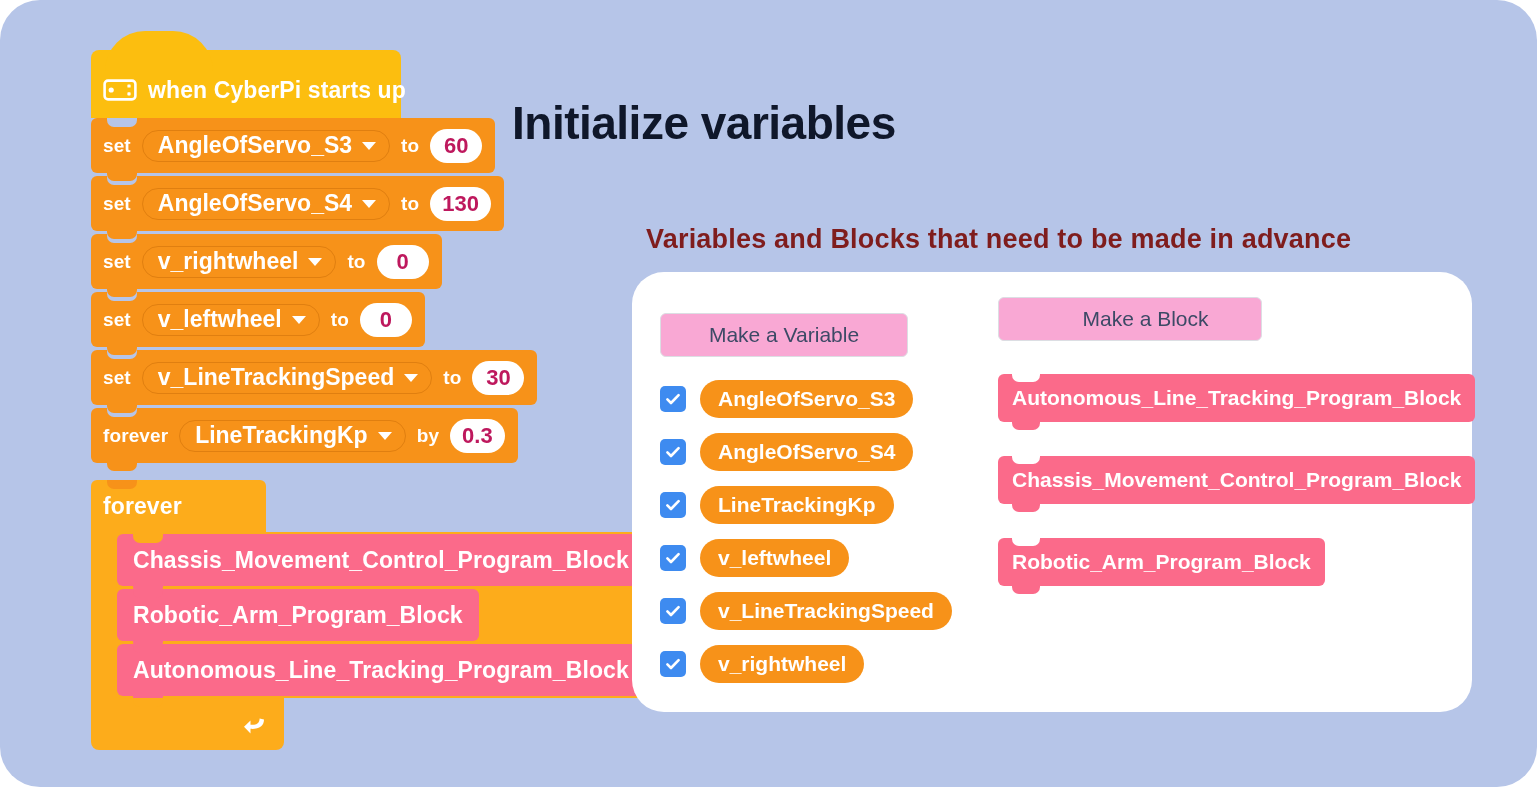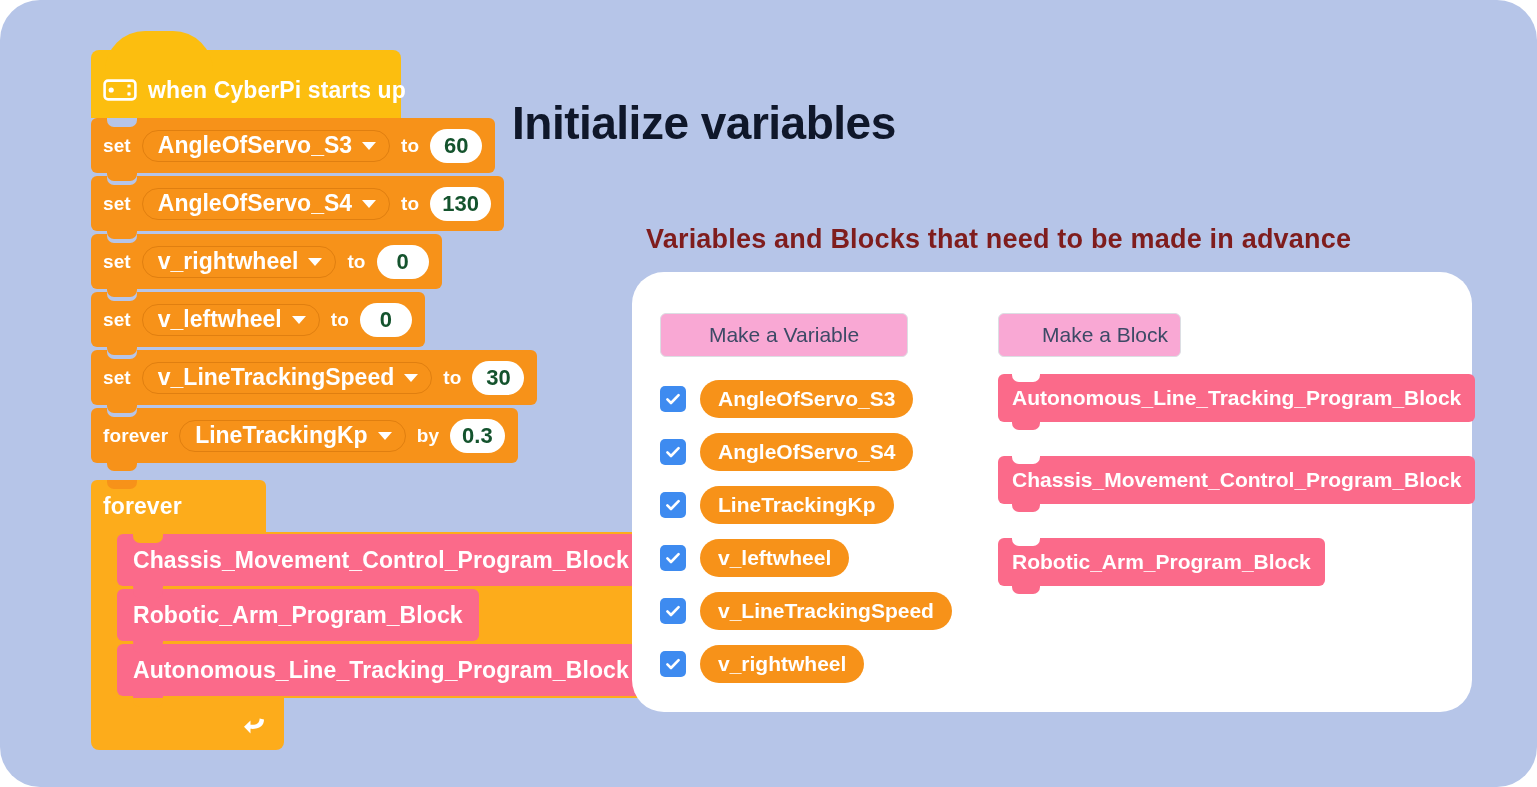--- a/index.html
+++ b/index.html
@@ -124,21 +124,21 @@
   .caret {
     width: 0; height: 0;
     border-left: 7px solid transparent;
     border-right: 7px solid transparent;
     border-top: 8px solid #ffffff;
     margin-top: 2px;
   }
 
   .numval {
     background: #ffffff;
-    color: #14532d;
+    color: #be185d;
     font-size: 22px;
     font-weight: 600;
     border-radius: 20px;
     min-width: 28px;
     height: 34px;
     padding: 0 12px;
     display: flex;
     align-items: center;
     justify-content: center;
   }
@@ -271,21 +271,21 @@
     border-radius: 6px;
     height: 44px;
     display: flex;
     align-items: center;
     justify-content: center;
     color: #3d4a66;
     font-size: 21px;
     box-sizing: border-box;
   }
   #btn-make-var { left: 28px; top: 41px; width: 248px; }
-  #btn-make-blk { left: 366px; top: 41px; width: 183px; padding-left: 31px; }
+  #btn-make-blk { left: 366px; top: 25px; width: 264px; padding-left: 31px; }
 
   #var-list {
     position: absolute;
     left: 28px;
     top: 100px;
   }
   .var-row {
     display: flex;
     align-items: center;
     gap: 14px;

